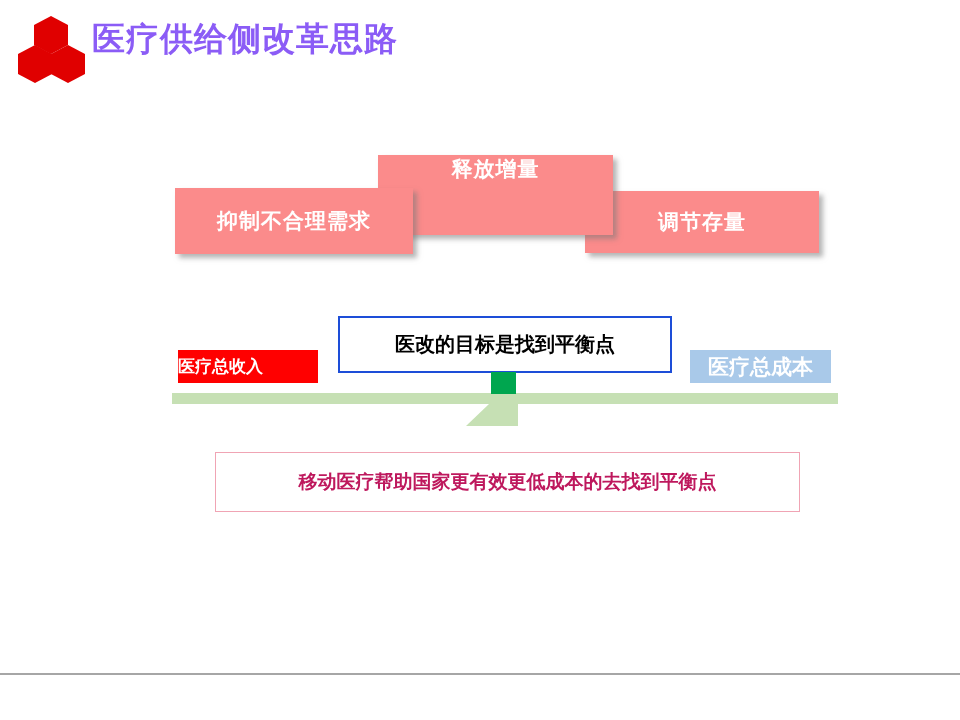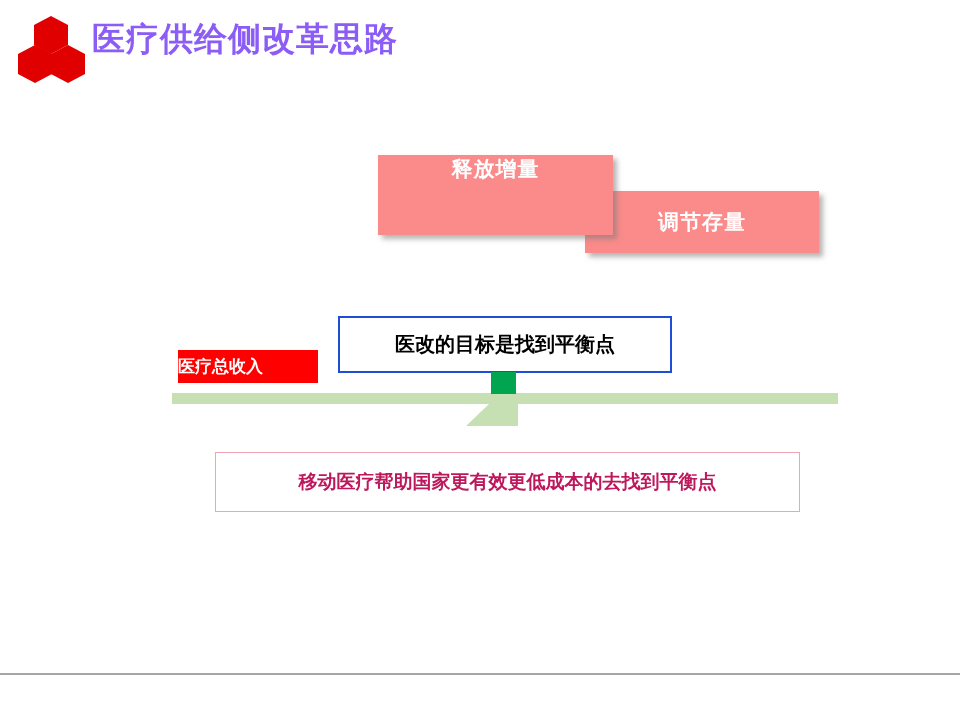--- a/index.html
+++ b/index.html
@@ -201,35 +201,41 @@
 
 <div id="slide">
 
   <div id="header-logo">
     <div class="hexagon" id="hex-top"></div>
     <div class="hexagon" id="hex-left"></div>
     <div class="hexagon" id="hex-right"></div>
   </div>
   <div id="slide-title">医疗供给侧改革思路</div>
 
+  <div class="pink-box" id="pink-box-1">
+    <span>抑制不合理需求</span>
+  </div>
   <div class="pink-box" id="pink-box-2">
     <span>释放增量</span>
   </div>
   <div class="pink-box" id="pink-box-3">
     <span>调节存量</span>
   </div>
 
   <div id="revenue-label">
     <span>医疗总收入</span>
   </div>
 
   <div id="goal-box">
     <span>医改的目标是找到平衡点</span>
   </div>
 
+  <div id="cost-label">
+    <span>医疗总成本</span>
+  </div>
 
   <div id="balance-beam"></div>
   <div id="fulcrum-block"></div>
   <div id="fulcrum-base"></div>
   <div id="fulcrum-base-inner"></div>
 
   <div id="statement-box">
     <span>移动医疗帮助国家更有效更低成本的去找到平衡点</span>
   </div>
 

